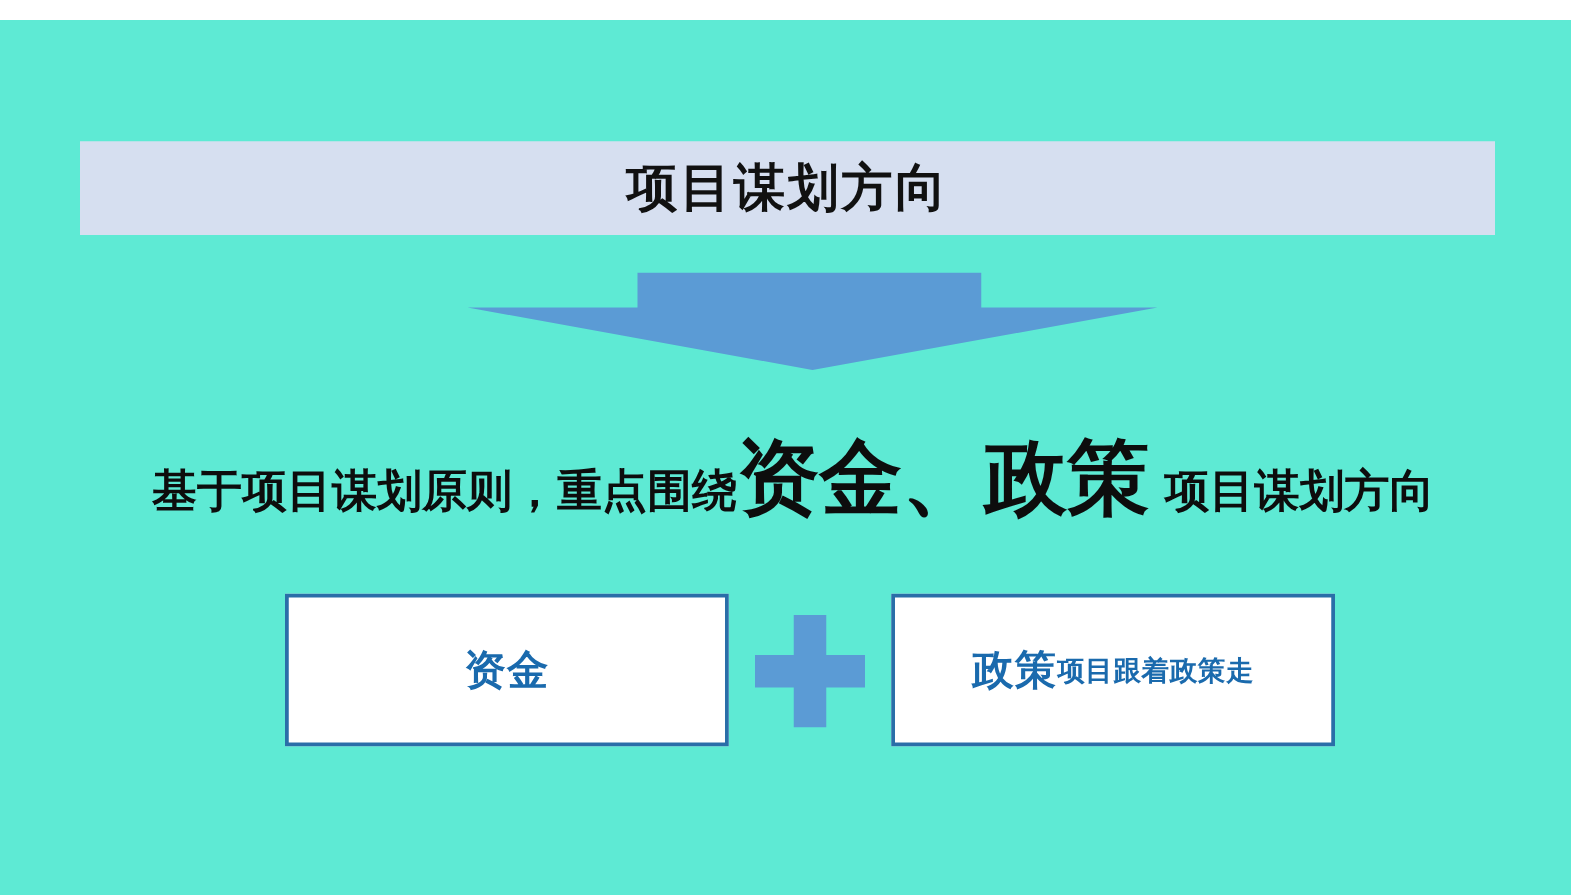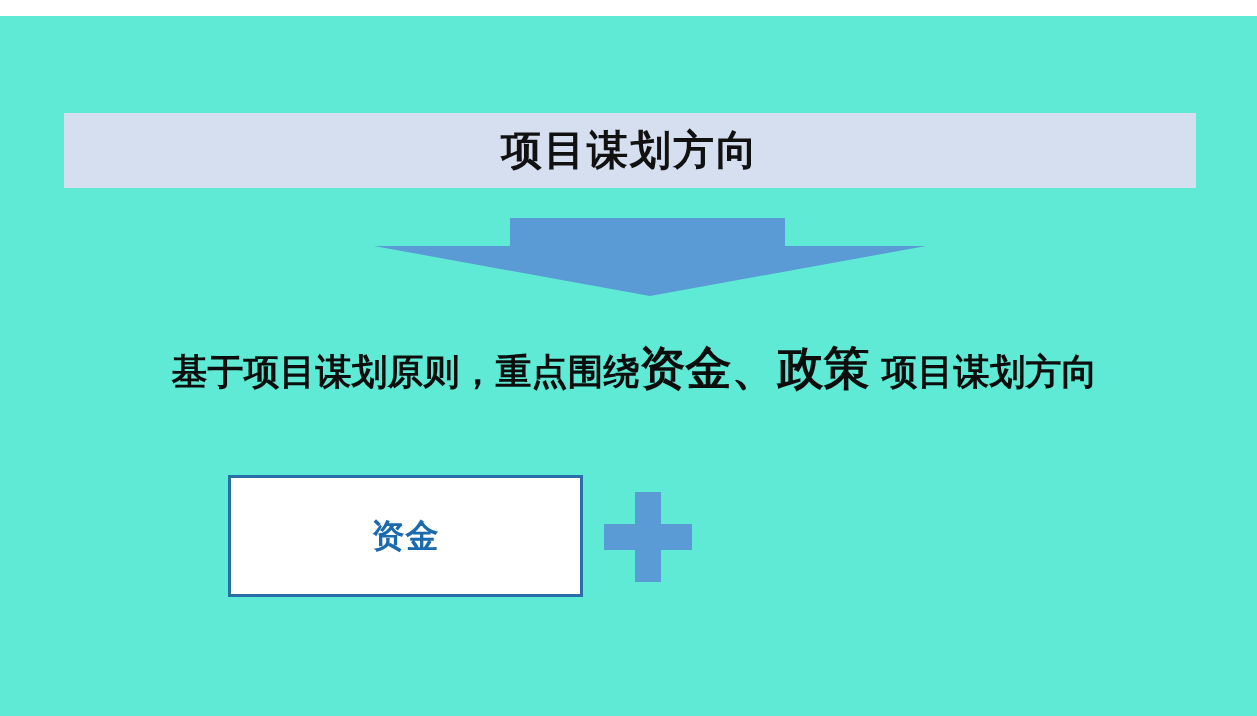--- a/index.html
+++ b/index.html
@@ -69,21 +69,21 @@
     color: #0d0d0d;
     font-weight: bold;
   }
   .sentence .seg-normal {
     font-size: 36px;
     letter-spacing: 0px;
     vertical-align: baseline;
     margin-left: 12px;
   }
   .sentence .seg-emph {
-    font-size: 46px;
+    font-size: 66px;
     letter-spacing: 0px;
     vertical-align: baseline;
   }
 
   
   .boxes {
     position: absolute;
     left: 228px;
     top: 459px;
     width: 840px;
@@ -154,20 +154,24 @@
   <div class="sentence">
     <span class="seg-normal">基于项目谋划原则，重点围绕</span><span class="seg-emph">资金、政策</span><span class="seg-normal">项目谋划方向</span>
   </div>
 
   <div class="boxes">
 
     <div class="card card-left">
       <div class="card-title">资金</div>
     </div>
 
+    <div class="card card-right">
+      <div class="card-title">政策</div>
+      <div class="card-sub">项目跟着政策走</div>
+    </div>
 
   </div>
 
   <div class="plus-wrap">
     <svg class="plus-svg" viewBox="0 0 88 90" xmlns="http://www.w3.org/2000/svg">
       <polygon points="31,0 57,0 57,32 88,32 88,58 57,58 57,90 31,90 31,58 0,58 0,32 31,32" fill="#5b9bd5"></polygon>
     </svg>
   </div>
 
 </div>

